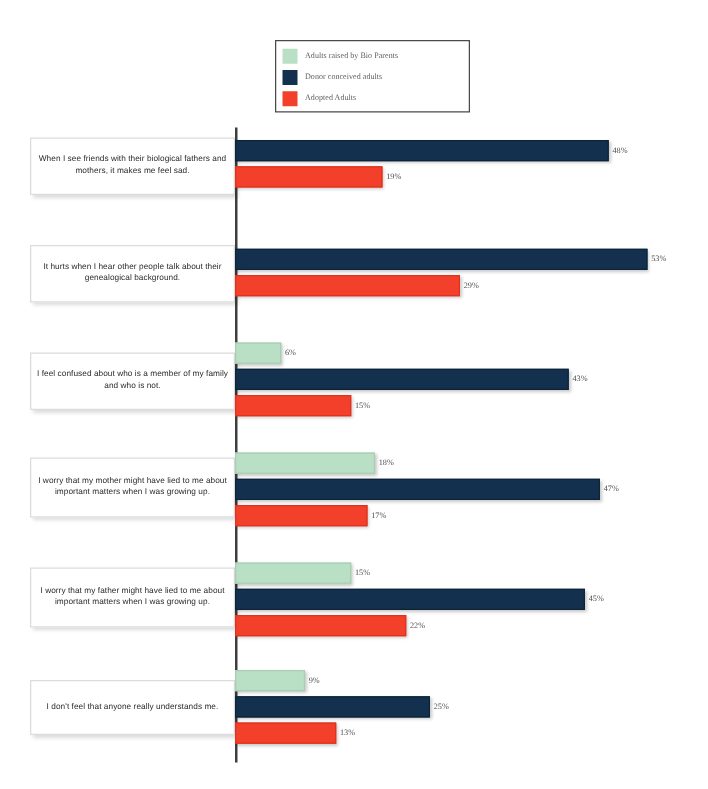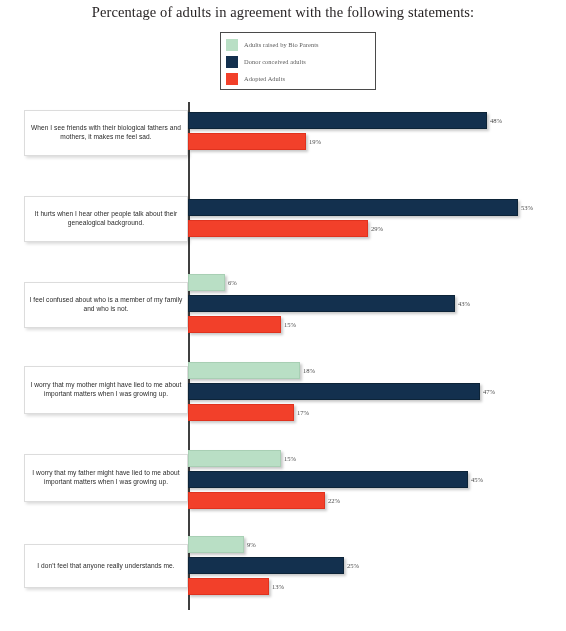--- a/index.html
+++ b/index.html
@@ -88,21 +88,20 @@
     margin-left:3px;
     white-space:nowrap;
     font-family:"Liberation Serif", serif;
   }
 </style>
 </head>
 <body>
 
 <div id="chart-root">
 
-  <div class="chart-title">Percentage of adults in agreement with the following statements:</div>
 
   <div class="legend-box">
     <div class="legend-row">
       <span class="legend-swatch" style="background: rgb(185, 223, 197);"></span>
       <span class="legend-label">Adults raised by Bio Parents</span>
     </div>
     <div class="legend-row">
       <span class="legend-swatch" style="background: rgb(19, 48, 78);"></span>
       <span class="legend-label">Donor conceived adults</span>
     </div>

